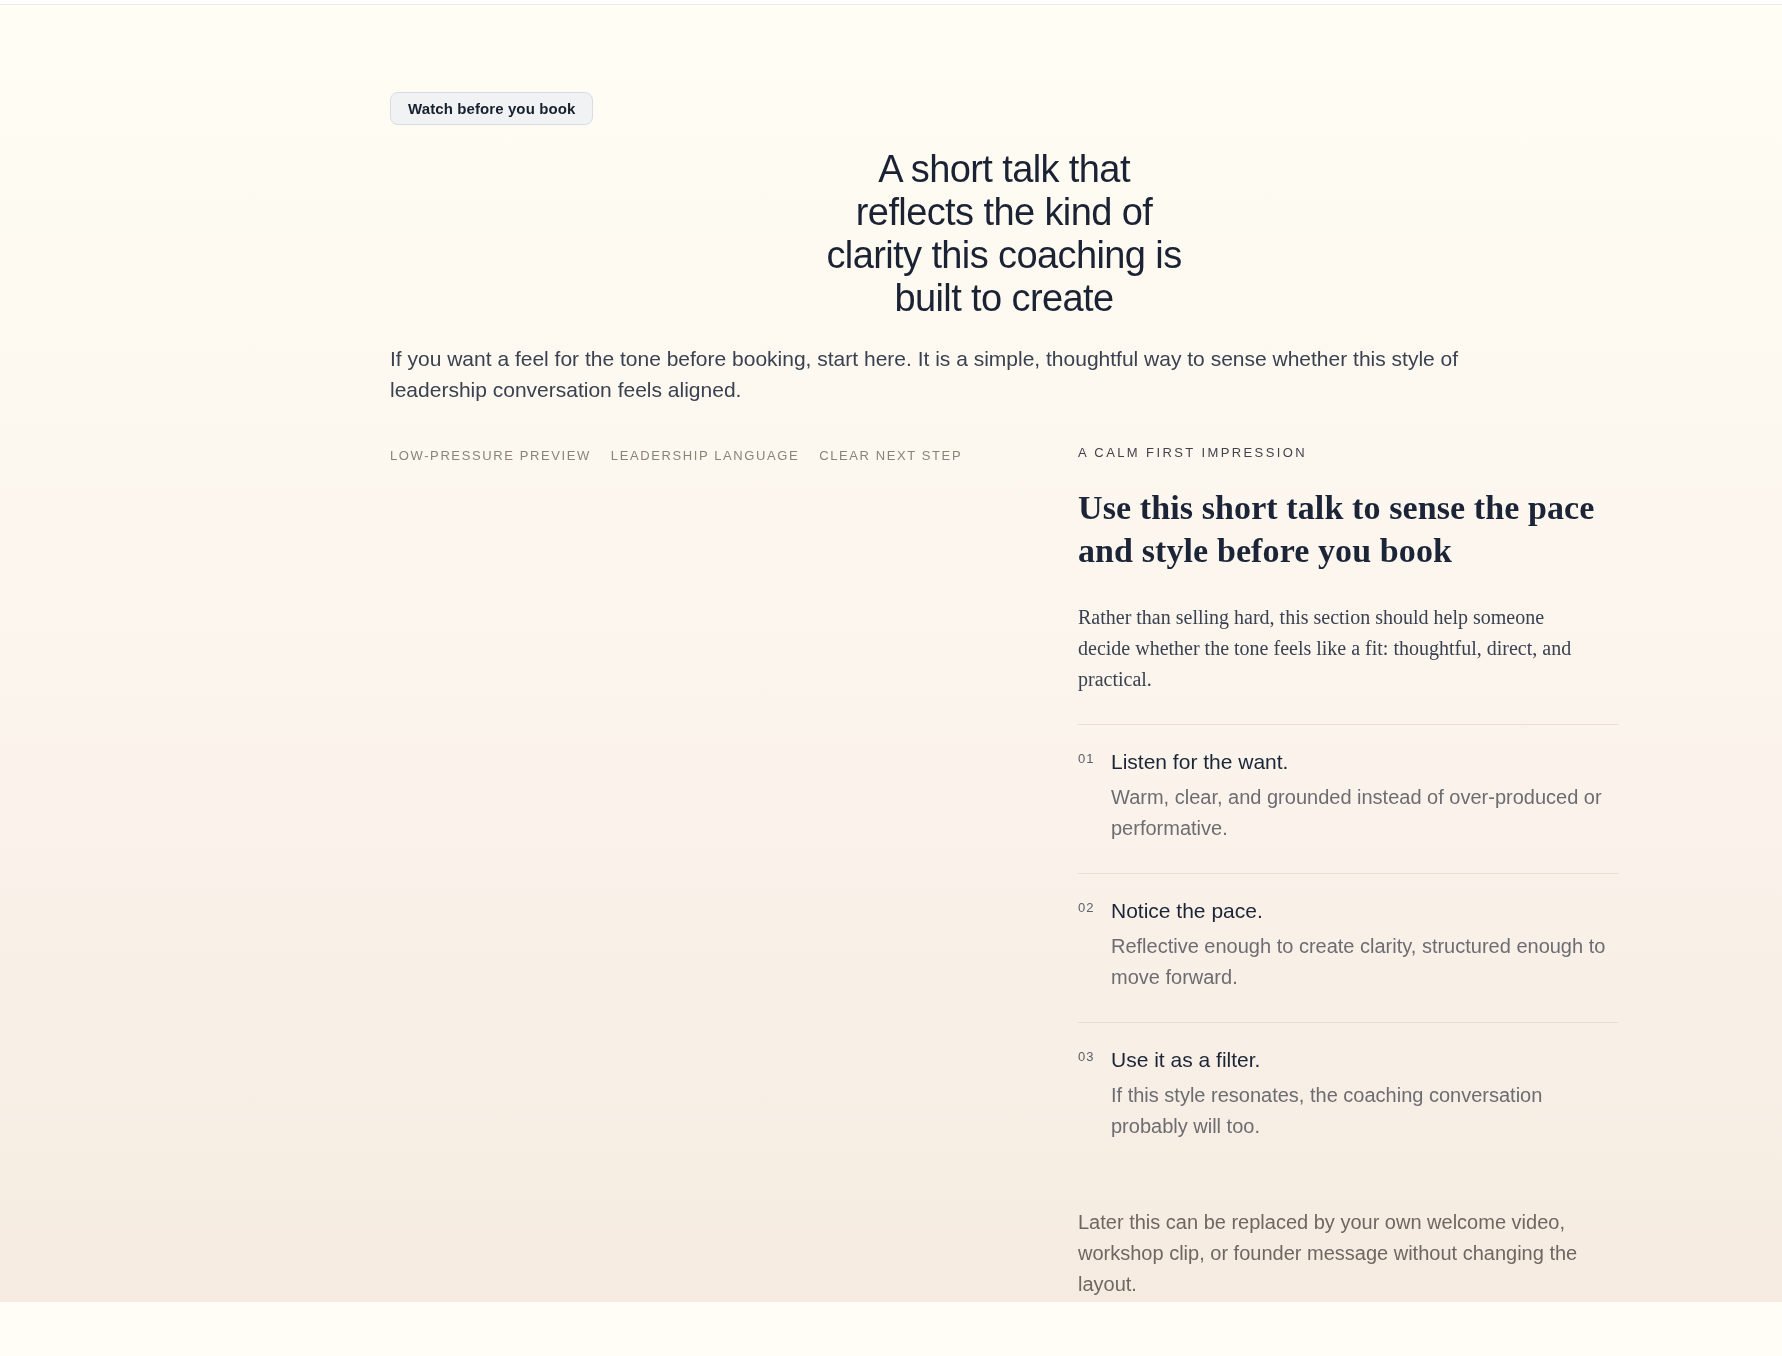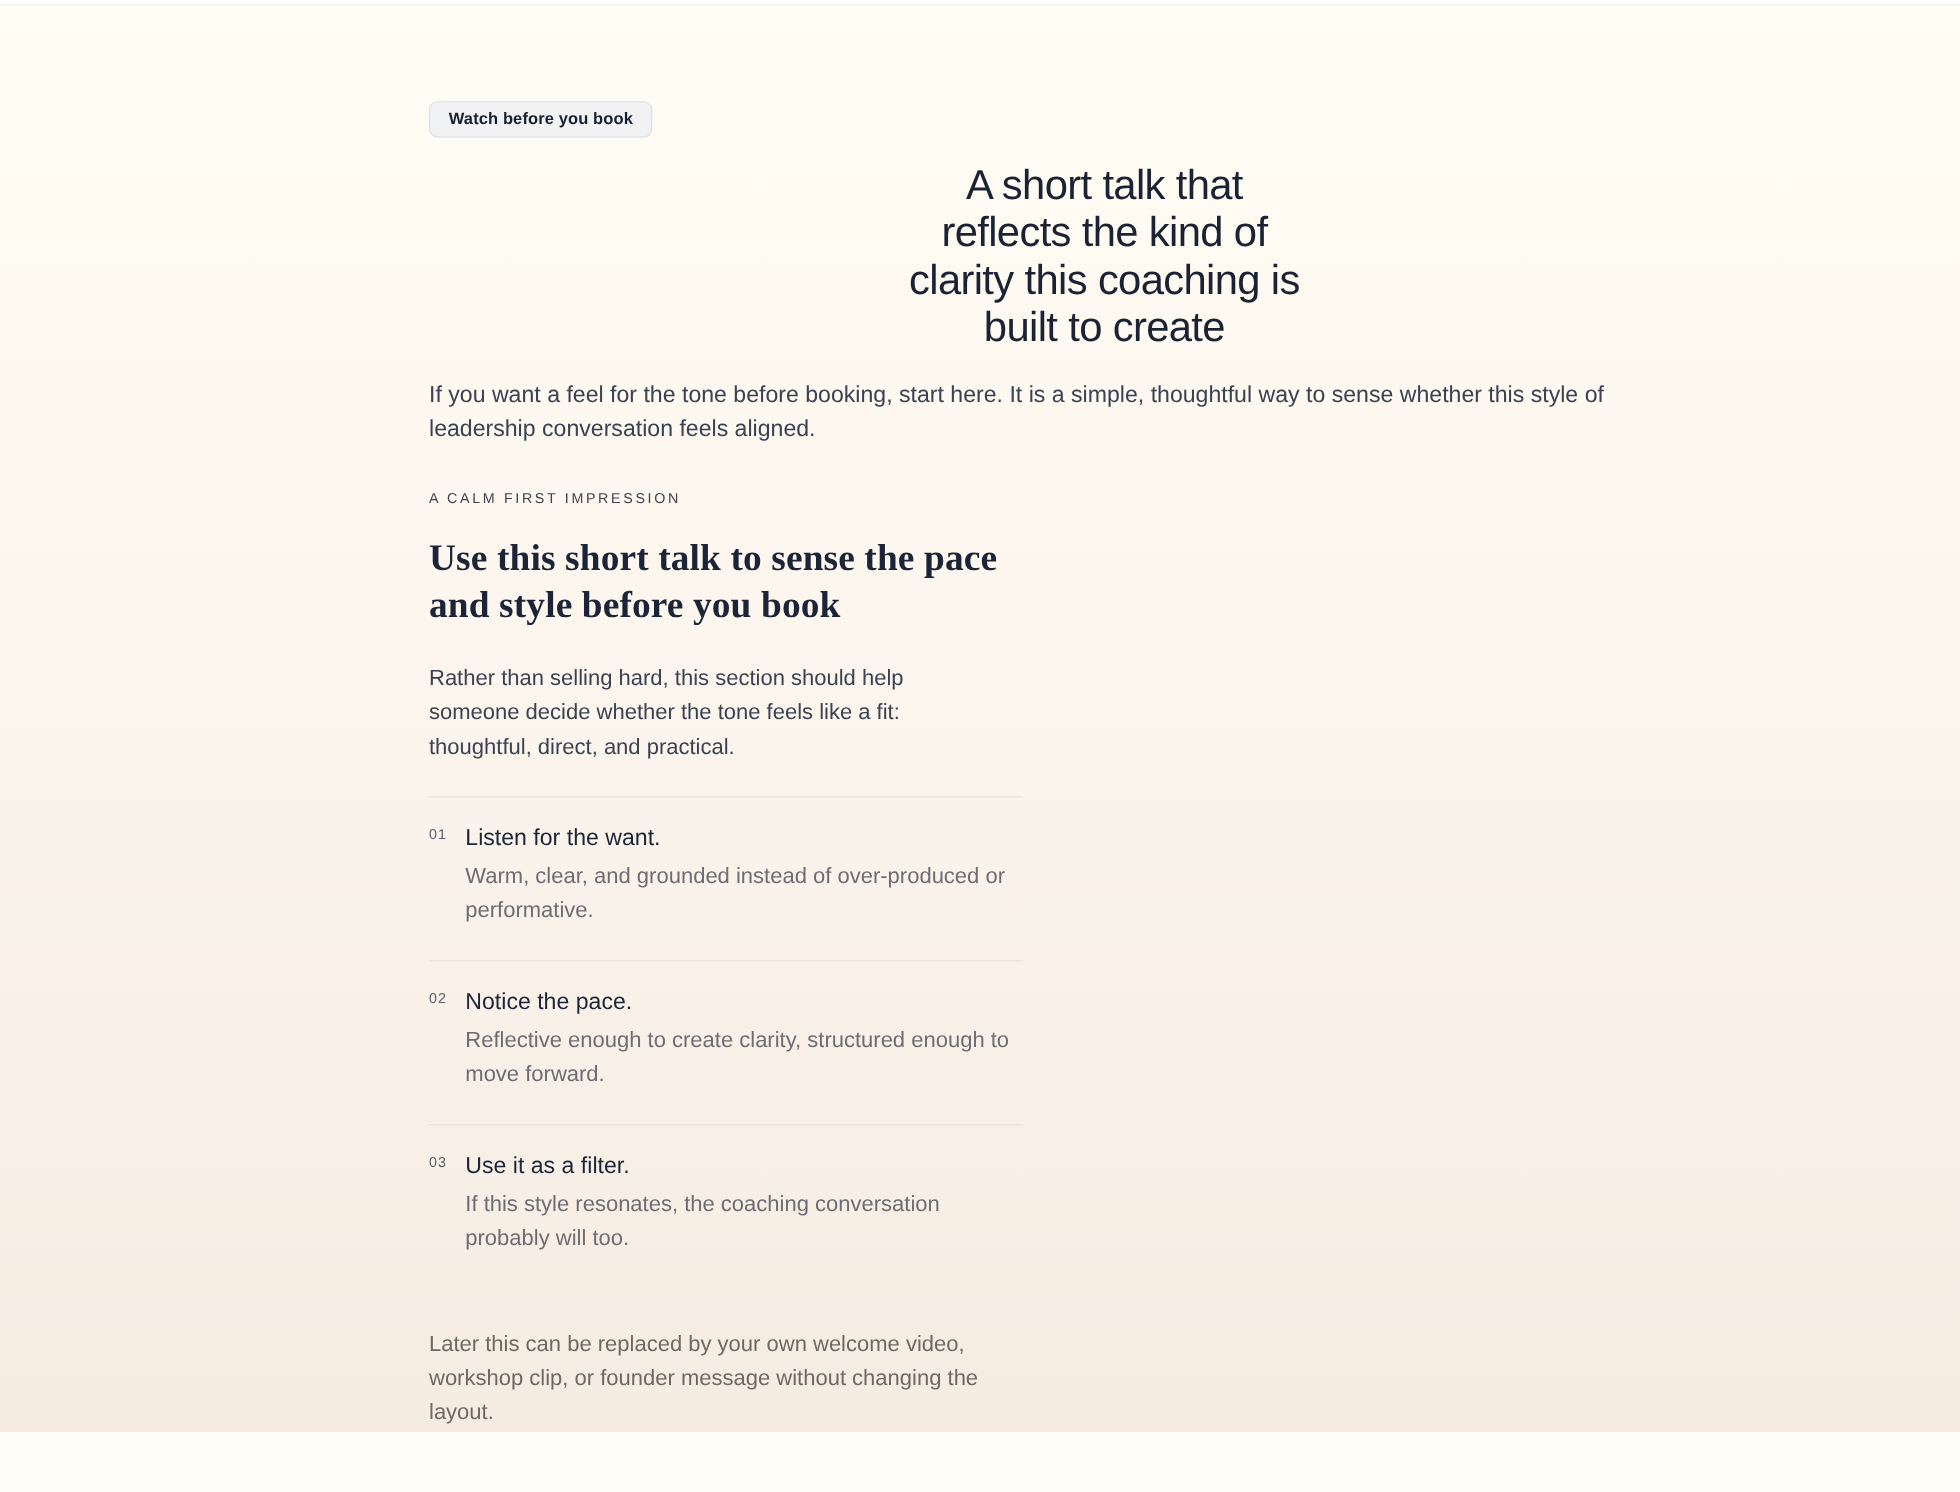--- a/index.html
+++ b/index.html
@@ -100,20 +100,21 @@
     letter-spacing: 0.1px;
     color: #1c2538;
   }
 
   .aside-intro {
     margin-top: 30px;
     max-width: 512px;
     font-size: 20px;
     line-height: 31px;
     color: #3a4150;
+    font-family: Liberation Serif, serif;
   }
 
   .steps { margin-top: 29px; list-style: none; }
   .step {
     display: grid;
     grid-template-columns: 33px 1fr;
     padding: 23px 0 29px 0;
     border-top: 1px solid #e8dfd3;
   }
   .step-num {
@@ -165,20 +166,28 @@
         <span>reflects the kind of</span>
         <span>clarity this coaching is</span>
         <span>built to create</span>
       </h1>
 
       <p class="hero-sub">If you want a feel for the tone before booking, start here. It is a simple, thoughtful way to sense whether this style of leadership conversation feels aligned.</p>
     </div>
 
     <div class="columns">
 
+      <div class="left-col">
+        <div class="tags">
+          <span class="tag">LOW-PRESSURE PREVIEW</span>
+          <span class="tag">LEADERSHIP LANGUAGE</span>
+          <span class="tag">CLEAR NEXT STEP</span>
+        </div>
+        <div></div>
+      </div>
 
       <aside class="right-col">
         <div class="eyebrow">A CALM FIRST IMPRESSION</div>
 
         <h2 class="aside-heading">Use this short talk to sense the pace and style before you book</h2>
 
         <p class="aside-intro">Rather than selling hard, this section should help someone decide whether the tone feels like a fit: thoughtful, direct, and practical.</p>
 
         <ol class="steps">
           <li class="step">

